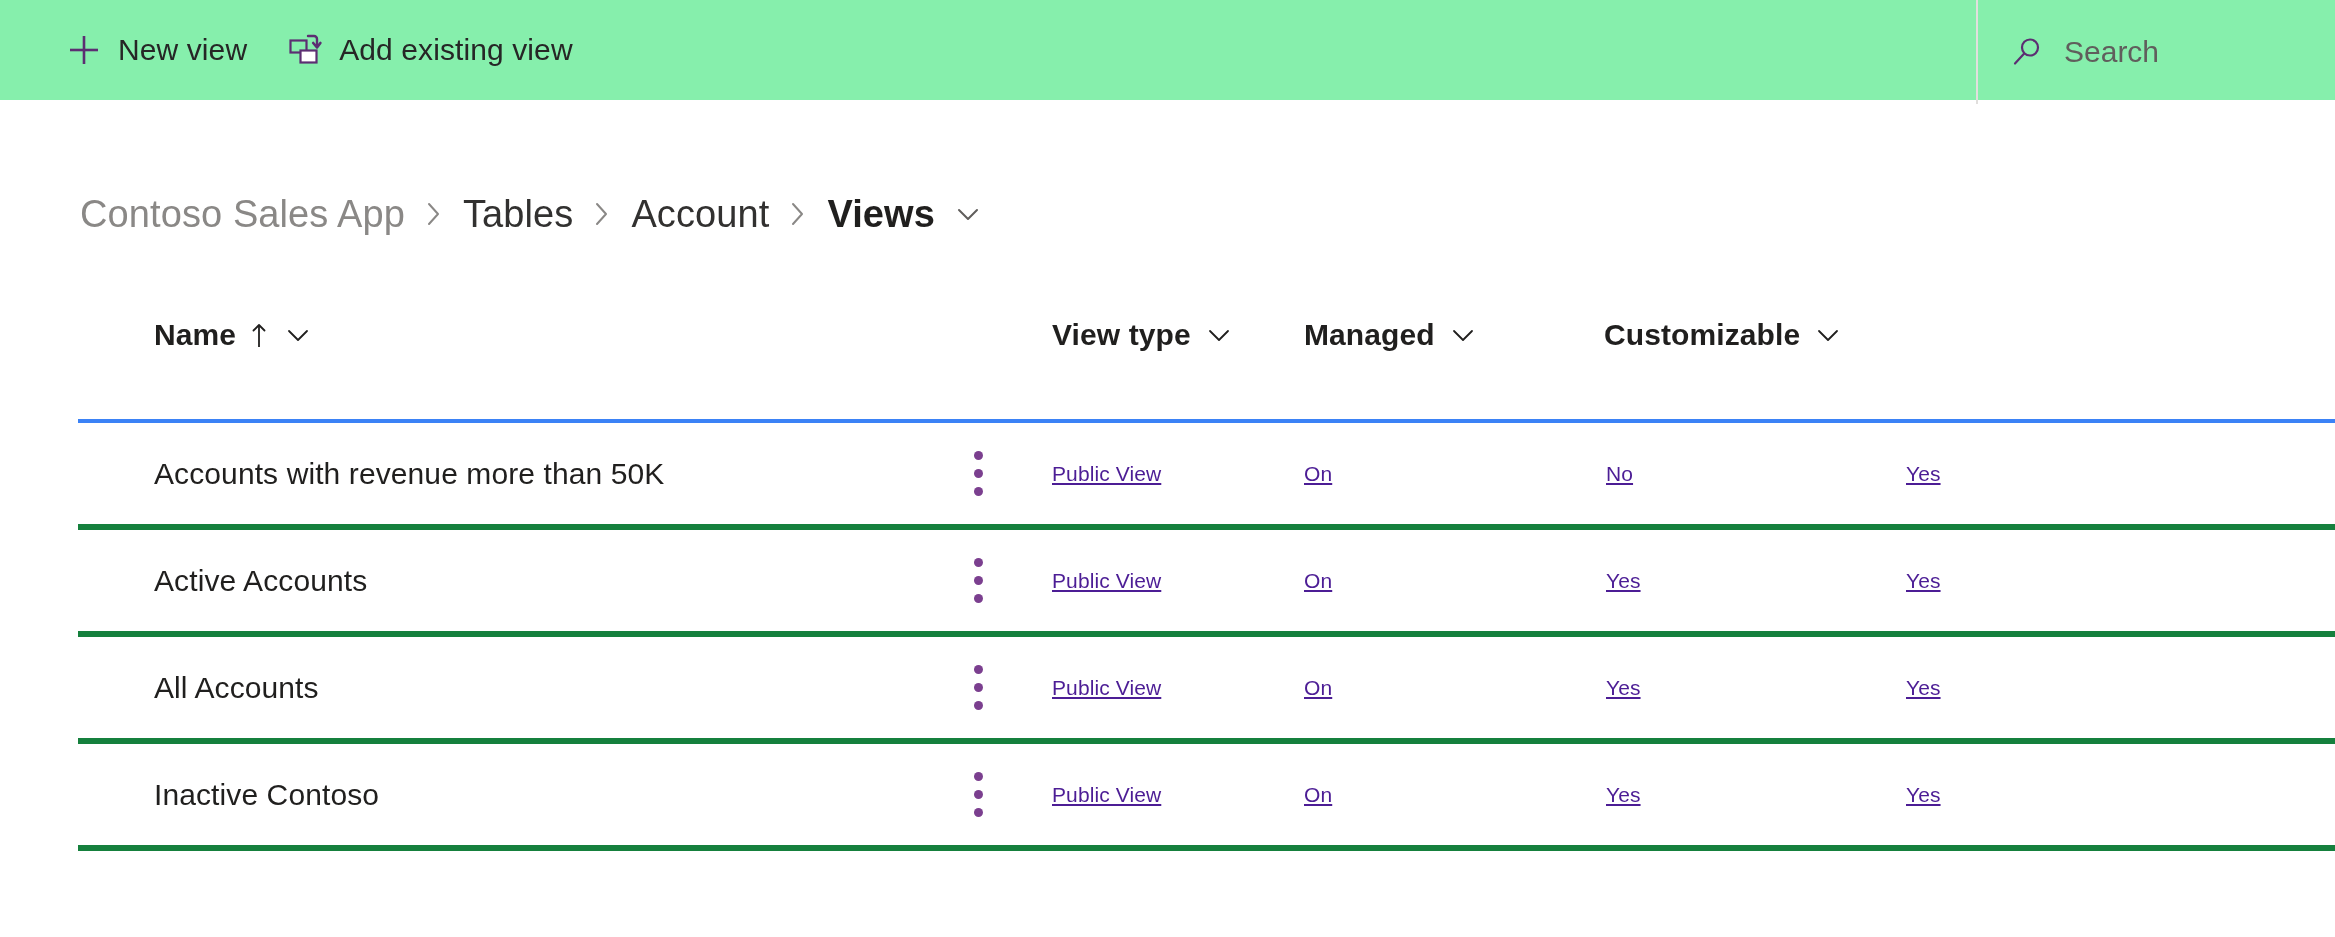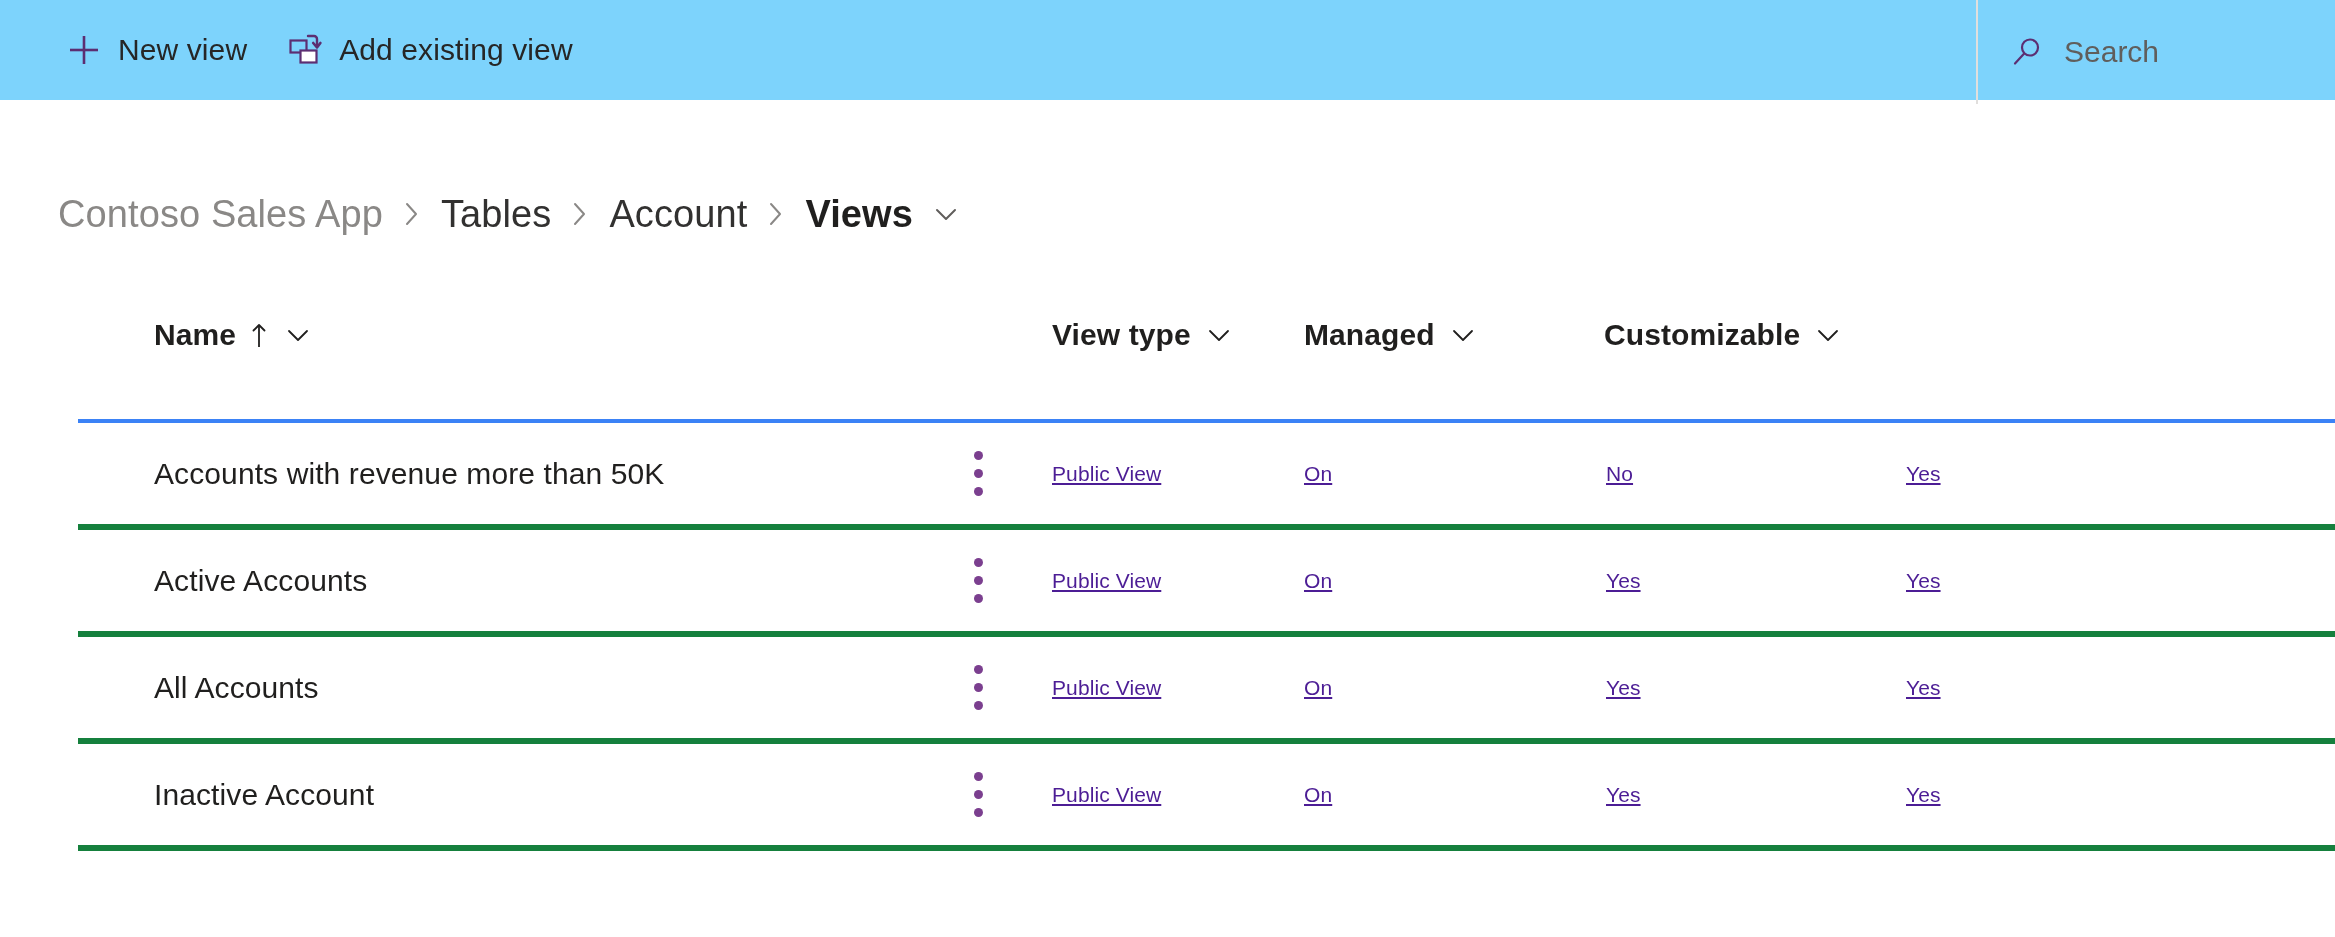--- a/index.html
+++ b/index.html
@@ -15,21 +15,21 @@
     overflow: hidden;
     position: relative;
   }
 
   
   .commandbar {
     position: absolute;
     left: 0; top: 0;
     width: 2335px;
     height: 100px;
-    background: #7dd3fc;
+    background: #86efac;
     display: flex;
     align-items: center;
   }
   .cb-actions {
     display: flex;
     align-items: center;
     height: 100px;
     padding-left: 66px;
     box-sizing: border-box;
   }
@@ -91,21 +91,21 @@
     font-family: "Liberation Sans", sans-serif;
     color: #605e5c;
     width: 230px;
     padding: 0;
   }
   .cb-search-input::placeholder { color: #605e5c; opacity: 1; }
 
   
   .breadcrumb {
     position: absolute;
-    left: 58px;
+    left: 80px;
     top: 186px;
     display: flex;
     align-items: center;
     height: 56px;
   }
   .bc-item {
     font-size: 38px;
     line-height: 56px;
     white-space: nowrap;
     cursor: pointer;
@@ -432,21 +432,21 @@
     <div class="cell c-managed">
       <span class="cell-text">Yes</span>
     </div>
     <div class="cell c-customizable">
       <span class="cell-text">Yes</span>
     </div>
   </div>
 
   <div class="grid-row">
     <div class="cell c-name">
-      <span class="cell-name-text">Inactive Account</span>
+      <span class="cell-name-text">Inactive Contoso</span>
     </div>
     <div class="cell c-menu">
       <span class="row-menu">
           <span></span>
           <span></span>
           <span></span>
         </span>
     </div>
     <div class="cell c-viewtype">
       <span class="cell-text">Public View</span>

